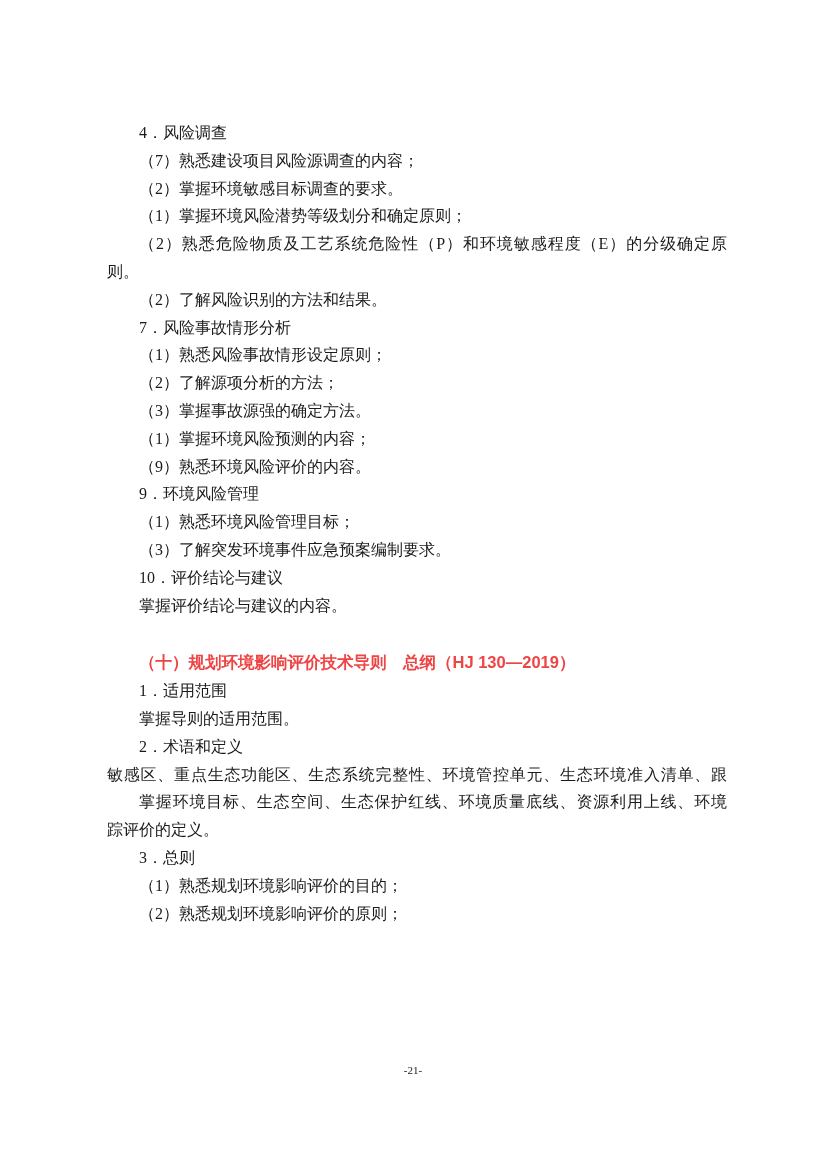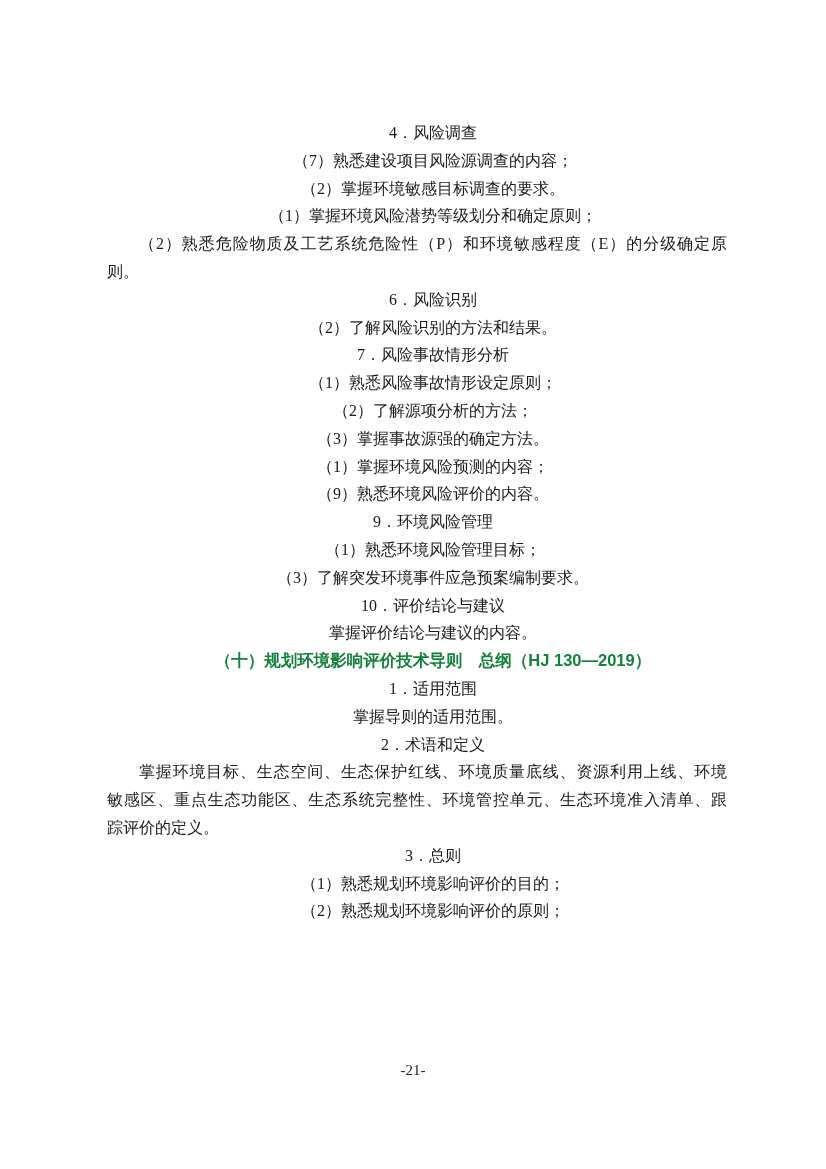--- a/index.html
+++ b/index.html
@@ -22,74 +22,73 @@
     width: 620px;
     font-size: 16px;
     line-height: 27.8px;
     color: #1a1a1a;
   }
   .line {
     min-height: 27.8px;
   }
   .ind {
     padding-left: 32px; 
-    text-align: center;
   }
   .fill {
     text-align: justify;
     text-align-last: justify;
   }
   .t-heading {
     font-weight: 700;
     font-family: "Liberation Sans", "DejaVu Sans", sans-serif;
     font-size: 16.5px;
-    color: #15803d;
+    color: #ef4444;
+    margin-top: 30px;
   }
   .footer {
     position: absolute;
     left: 0;
     right: 0;
     top: 1056px;
     height: 28px;
     text-align: center;
-    font-size: 15px;
+    font-size: 11px;
     line-height: 28px;
     color: #222222;
     font-family: "Liberation Serif", "DejaVu Serif", serif;
   }
 </style>
 </head>
 <body>
 
 <div class="page">
   <div class="content">
       <div class="line t-item ind">4．风险调查</div>
       <div class="line t-sub ind">（7）熟悉建设项目风险源调查的内容；</div>
       <div class="line t-sub ind">（2）掌握环境敏感目标调查的要求。</div>
       <div class="line t-sub ind">（1）掌握环境风险潜势等级划分和确定原则；</div>
       <div class="line t-sub ind fill">（2）熟悉危险物质及工艺系统危险性（P）和环境敏感程度（E）的分级确定原</div>
       <div class="line t-sub">则。</div>
-      <div class="line t-item ind">6．风险识别</div>
       <div class="line t-sub ind">（2）了解风险识别的方法和结果。</div>
       <div class="line t-item ind">7．风险事故情形分析</div>
       <div class="line t-sub ind">（1）熟悉风险事故情形设定原则；</div>
       <div class="line t-sub ind">（2）了解源项分析的方法；</div>
       <div class="line t-sub ind">（3）掌握事故源强的确定方法。</div>
       <div class="line t-sub ind">（1）掌握环境风险预测的内容；</div>
       <div class="line t-sub ind">（9）熟悉环境风险评价的内容。</div>
       <div class="line t-item ind">9．环境风险管理</div>
       <div class="line t-sub ind">（1）熟悉环境风险管理目标；</div>
       <div class="line t-sub ind">（3）了解突发环境事件应急预案编制要求。</div>
       <div class="line t-item ind">10．评价结论与建议</div>
       <div class="line t-body ind">掌握评价结论与建议的内容。</div>
       <div class="line t-heading ind">（十）规划环境影响评价技术导则　总纲（HJ 130—2019）</div>
       <div class="line t-item ind">1．适用范围</div>
       <div class="line t-body ind">掌握导则的适用范围。</div>
       <div class="line t-item ind">2．术语和定义</div>
+      <div class="line t-body fill">敏感区、重点生态功能区、生态系统完整性、环境管控单元、生态环境准入清单、跟</div>
       <div class="line t-body ind fill">掌握环境目标、生态空间、生态保护红线、环境质量底线、资源利用上线、环境</div>
-      <div class="line t-body fill">敏感区、重点生态功能区、生态系统完整性、环境管控单元、生态环境准入清单、跟</div>
       <div class="line t-body">踪评价的定义。</div>
       <div class="line t-item ind">3．总则</div>
       <div class="line t-sub ind">（1）熟悉规划环境影响评价的目的；</div>
       <div class="line t-sub ind">（2）熟悉规划环境影响评价的原则；</div>
     </div>
   <div class="footer">-21-</div>
 </div>
 
 </body></html>

